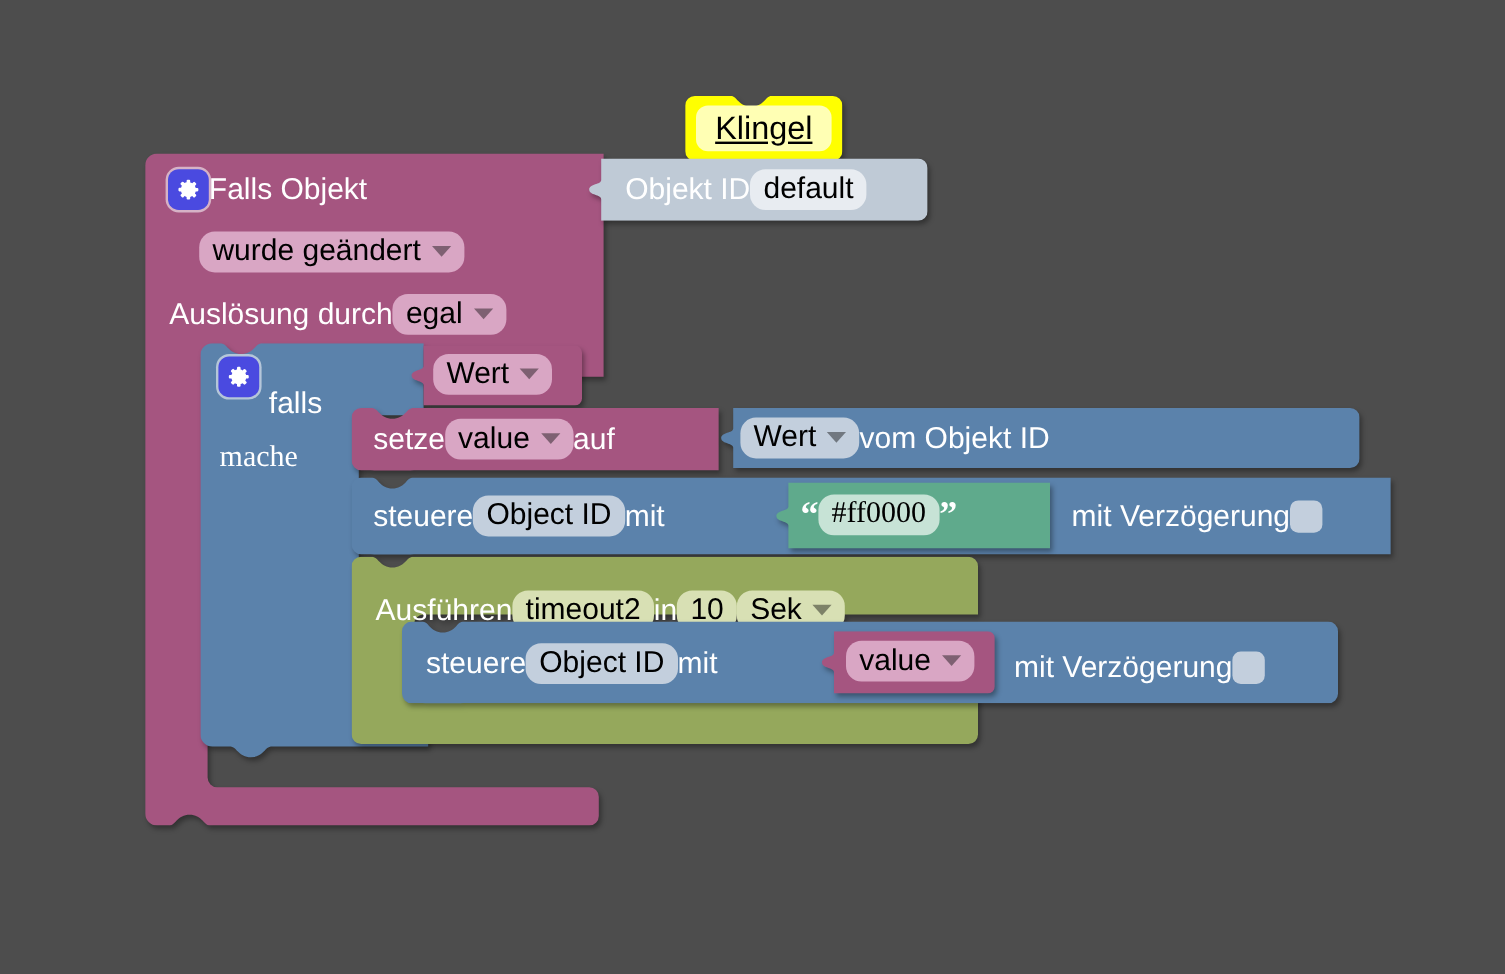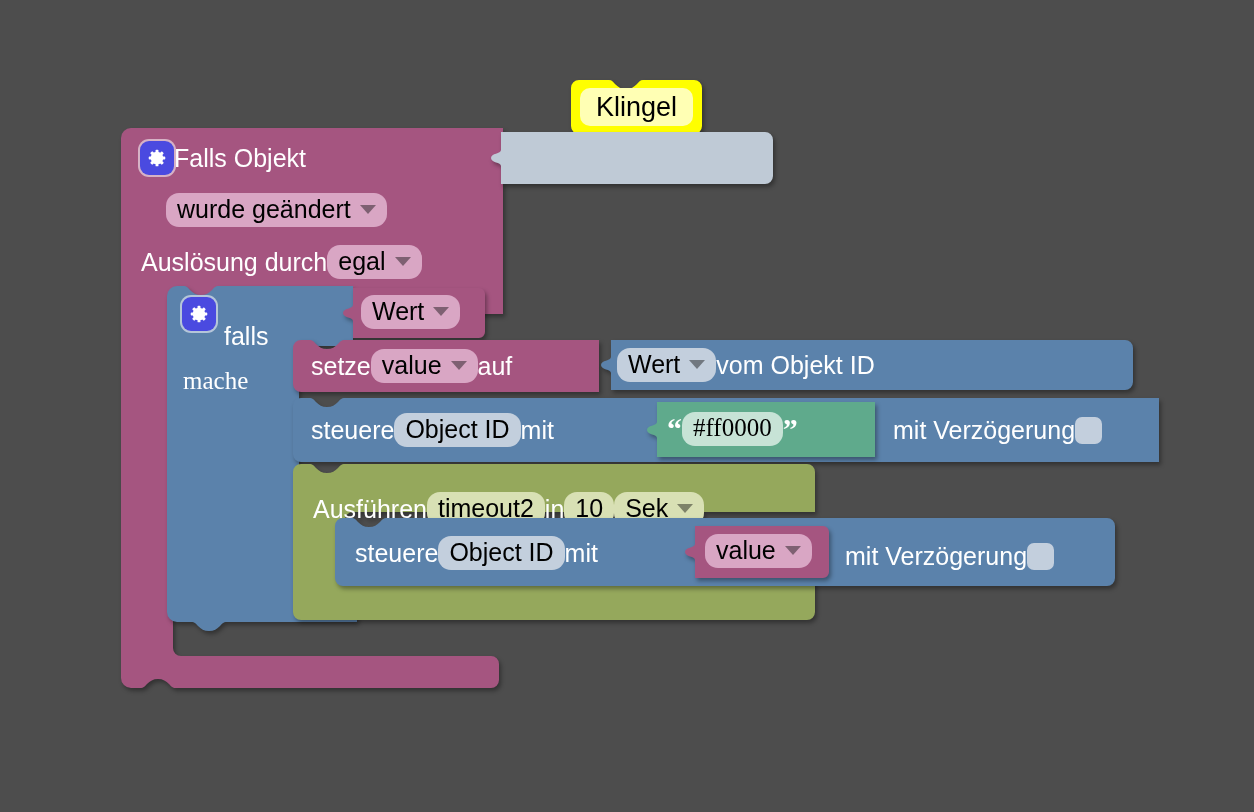--- a/index.html
+++ b/index.html
@@ -92,21 +92,21 @@
 </head>
 <body>
 
 <div id="canvas">
 
   <div class="blk shadow" style="left:571px; top:80px; width:131px; height:54px;">
     <svg width="131" height="54" viewBox="0 0 131 54" style="position:absolute;left:0;top:0;">
       <path d="M8,0 H38 c3,0 4,2 6,4 c3,3 6,5 11,5 c5,0 8,-2 11,-5 c2,-2 3,-4 6,-4 H123 a8,8 0 0 1 8,8 V46 a8,8 0 0 1 -8,8 H8 a8,8 0 0 1 -8,-8 V8 a8,8 0 0 1 8,-8 Z" fill="#ffff00"></path>
     </svg>
     <div style="position:absolute; left:9px; top:8px; width:113px; height:38px; border-radius:10px; background:#ffffb4;"></div>
-    <div style="position:absolute; left:0; top:10px; width:131px; text-align:center; color:#000; font-size:27px; line-height:34px;">Klingel</div>
+    <div style="position:absolute; left:0; top:10px; width:131px; text-align:center; color:#000; font-size:27px; line-height:34px;text-decoration:underline;">Klingel</div>
   </div>
 
   <div class="blk shadow" style="left:121px; top:128px; width:382px; height:560px;">
     <svg width="382" height="560" viewBox="0 0 382 560" style="position:absolute;left:0;top:0;">
 
       <path d="
         M8,0
         H452
         " fill="none"></path>
       <path d="
@@ -185,20 +185,28 @@
         H276
         a8,8 0 0 1 8,8
         V44
         a8,8 0 0 1 -8,8
         H12
         V34
         c0,-4 -10,-3 -10,-8
         c0,-5 10,-4 10,-8
         V0 Z"></path>
     </svg>
+    <div style="position:absolute; left:32px; top:7px; height:38px;">
+      <div class="hrow">
+        <span class="row-text">Objekt ID</span>
+        <span class="field" style="background:#e8ecf1;">
+            <span>default</span>
+          </span>
+      </div>
+    </div>
   </div>
 
   <div class="blk shadow" style="left:167px; top:286px; width:190px; height:372px;">
     <svg width="190" height="372" viewBox="0 0 190 372" style="position:absolute;left:0;top:0;">
       <path fill="#5b82ab" d="
         M10,0
         H16
         c4,0 5,2 7,4
         c3,3 6,5 11,5
         c5,0 8,-2 11,-5

